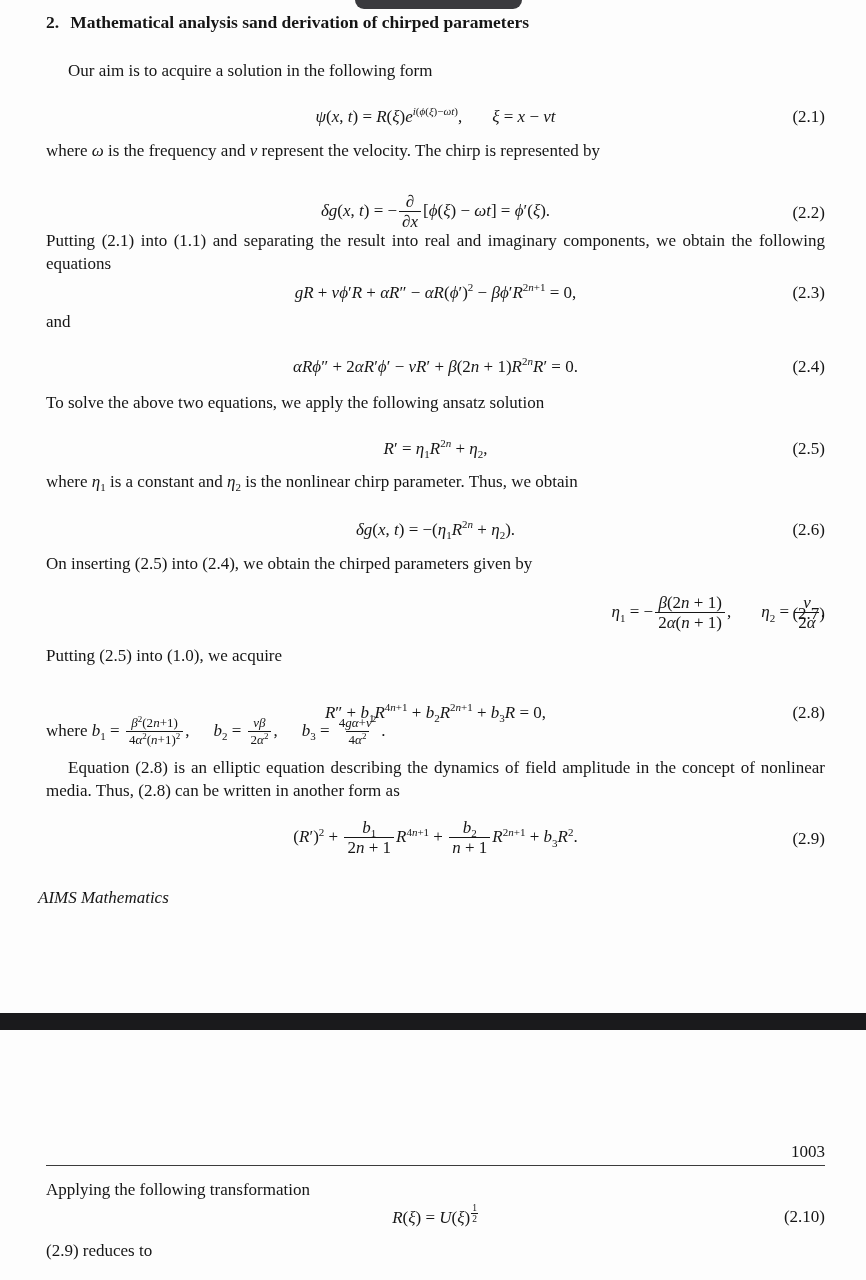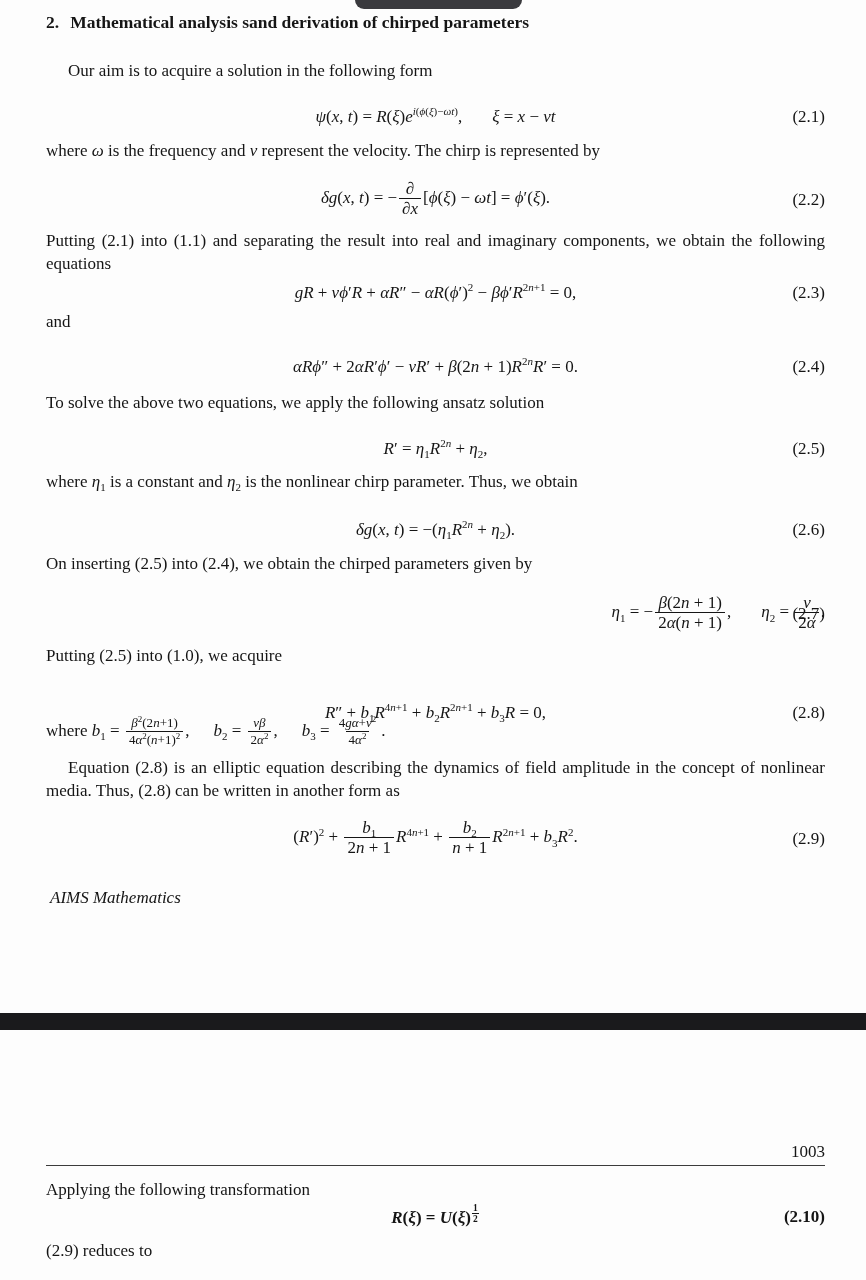--- a/index.html
+++ b/index.html
@@ -26,21 +26,21 @@
   .fr-n{display:block;padding:0 3px;line-height:1.15;}
   .fr-d{display:block;border-top:1.2px solid #151515;padding:0 3px;line-height:1.2;}
   .frac.sm{font-size:13px;}
   .frac.sm sup,.frac.sm sub{font-size:9px;}
   .supfrac{vertical-align:7px;}
   .frac.tiny{font-size:9.5px;margin:0 1px;}
   .frac.tiny .fr-n,.frac.tiny .fr-d{padding:0 1px;line-height:1.1;}
   
   .top-tab{position:absolute;left:355px;top:0;width:167px;height:9px;background:#3a3a3e;border-radius:0 0 10px 10px;}
   .separator-bar{position:absolute;left:0;right:0;top:1013px;height:17px;background:#1a1a1c;}
-  .footer-row{position:absolute;left:50px;right:41px;top:886px;display:flex;justify-content:flex-start;}
+  .footer-row{position:absolute;left:38px;right:41px;top:886px;display:flex;justify-content:flex-start;}
   .journal{font-style:italic;}
   .page-num{position:absolute;right:41px;top:1140px;}
   .hrule{position:absolute;left:46px;right:41px;top:1165px;border-top:1.5px solid #3c3c3c;}
 </style>
 </head>
 <body>
 
 <div class="top-tab"></div>
 
 <div class="row heading" style="top:11px;">
@@ -50,21 +50,21 @@
 
 <div class="row para" style="top:59px;text-indent:22px;">Our aim is to acquire a solution in the following form</div>
 
 <div class="eqrow" style="top:101px;height:30px;">
   <span class="eqmath"><i>ψ</i>(<i>x</i>, <i>t</i>) = <i>R</i>(<i>ξ</i>)<i>e</i><sup><i>i</i>(<i>ϕ</i>(<i>ξ</i>)−<i>ωt</i>)</sup>,<span class="gap"></span><i>ξ</i> = <i>x</i> − <i>vt</i></span>
   <span class="eqlabel">(2.1)</span>
 </div>
 
 <div class="row para" style="top:139px;">where <i>ω</i> is the frequency and <i>v</i> represent the velocity. The chirp is represented by</div>
 
-<div class="eqrow" style="top:170px;height:58px;">
+<div class="eqrow" style="top:183px;height:58px;">
   <span class="eqmath"><i>δg</i>(<i>x</i>, <i>t</i>) = −<span class="frac">
         <span class="fr-n"><i>∂</i></span>
         <span class="fr-d"><i>∂x</i></span>
       </span>[<i>ϕ</i>(<i>ξ</i>) − <i>ωt</i>] = <i>ϕ</i>′(<i>ξ</i>).</span>
   <span class="eqlabel">(2.2)</span>
 </div>
 
 <div class="row para" style="top:229px;">Putting (2.1) into (1.1) and separating the result into real and imaginary components, we obtain the following equations</div>
 
 <div class="eqrow" style="top:277px;height:30px;">
@@ -141,21 +141,21 @@
   <span class="journal">AIMS Mathematics</span>
 </div>
 
 <div class="separator-bar"></div>
 
 <div class="page-num">1003</div>
 <div class="hrule"></div>
 
 <div class="row para" style="top:1178px;">Applying the following transformation</div>
 
-<div class="eqrow" style="top:1200px;height:32px;font-weight:bold;">
+<div class="eqrow" style="top:1200px;height:32px;">
   <span class="eqmath"><i>R</i>(<i>ξ</i>) = <i>U</i>(<i>ξ</i>)<sup class="supfrac"><span class="frac tiny">
           <span class="fr-n">1</span>
           <span class="fr-d">2</span>
         </span></sup></span>
   <span class="eqlabel">(2.10)</span>
 </div>
 
 <div class="row para" style="top:1239px;">(2.9) reduces to</div>
 
 </body></html>

